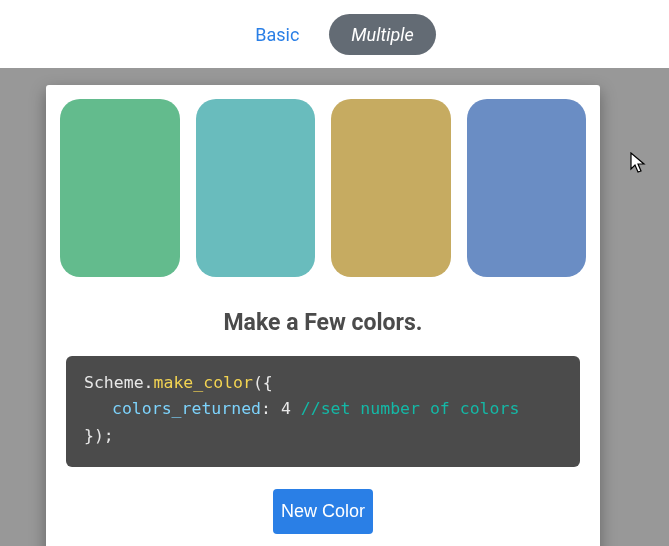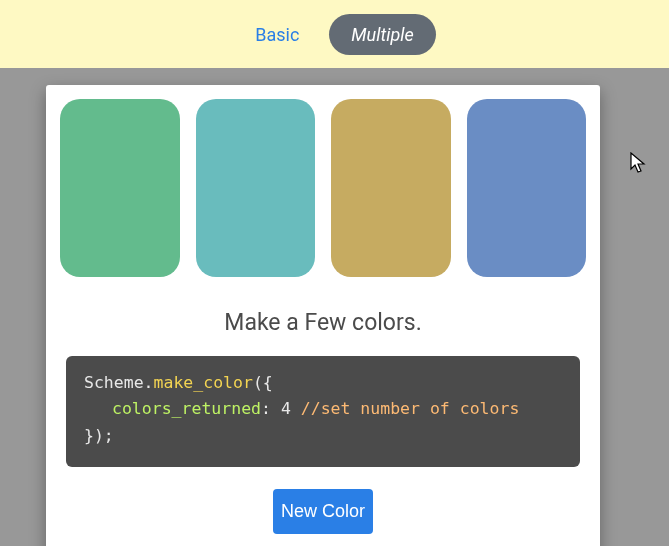--- a/index.html
+++ b/index.html
@@ -6,21 +6,21 @@
   body {
     font-family: -apple-system, BlinkMacSystemFont, "Segoe UI", Roboto, sans-serif;
     background: #989898;
     width: 669px;
     height: 546px;
     overflow: hidden;
     position: relative;
   }
   .topbar {
     height: 68px;
-    background: #fef9c3;
+    background: #ffffff;
     display: flex;
     align-items: center;
     justify-content: center;
     gap: 8px;
   }
   .tab {
     color: #2a7fe6;
     font-size: 18px;
     padding: 10px 22px;
     border-radius: 999px;
@@ -50,36 +50,36 @@
     flex: 1;
     height: 178px;
     border-radius: 20px;
   }
   .heading {
     text-align: center;
     font-size: 23px;
     color: #4b4b4b;
     margin-top: 32px;
     margin-bottom: 20px;
-    font-weight: 400;
+    font-weight: 700;
   }
   .codeblock {
     background: #4b4b4b;
     color: #e8e8e8;
     border-radius: 6px;
     padding: 14px 18px 18px 18px;
     font-family: ui-monospace, Menlo, Consolas, monospace;
     font-size: 16.5px;
     line-height: 1.6;
     margin: 0 6px;
   }
   .codeblock .line2 { padding-left: 28px; }
   .tok-fn { color: #f3d452; }
-  .tok-key { color: #bef264; }
-  .tok-comment { color: #fdba74; }
+  .tok-key { color: #7dd3fc; }
+  .tok-comment { color: #14b8a6; }
   .btn-row {
     display: flex;
     justify-content: center;
     margin-top: 22px;
   }
   .btn {
     background: #2a7fe6;
     color: #fff;
     border: none;
     font-size: 18px;

